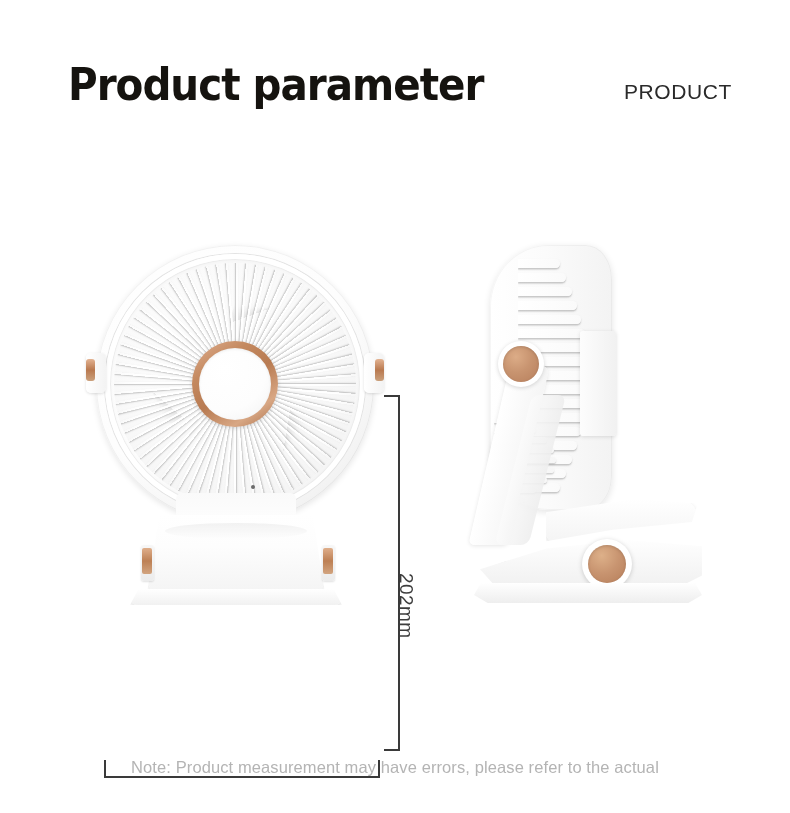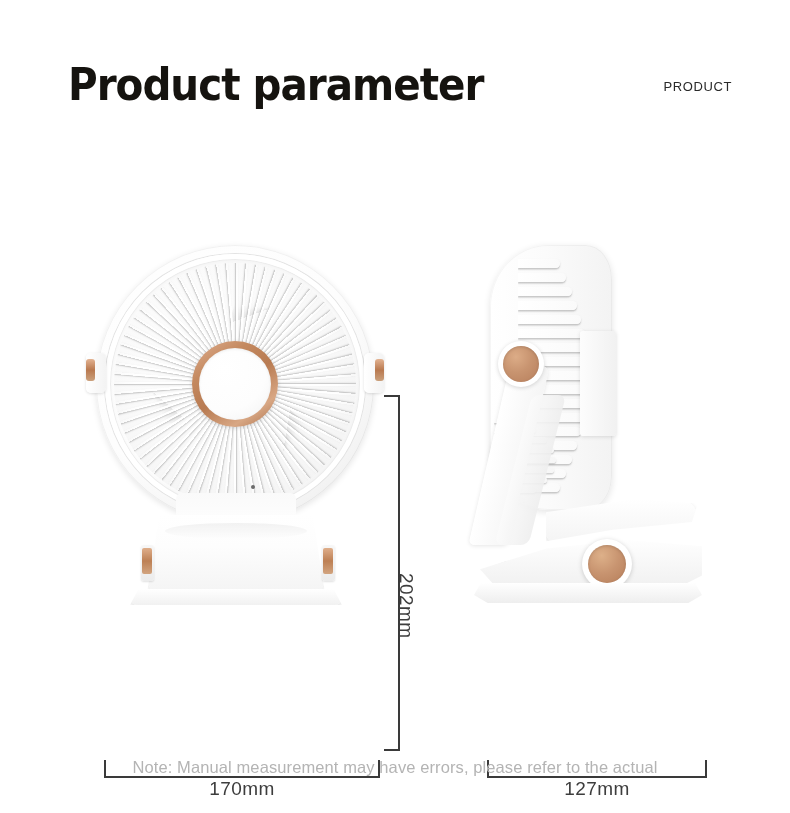--- a/index.html
+++ b/index.html
@@ -18,21 +18,21 @@
   .title{
     position:absolute;left:68px;top:63px;
     font-size:44px;font-weight:700;color:#15130f;
     letter-spacing:-1.1px;line-height:1;white-space:nowrap;
     font-family:"DejaVu Sans","Liberation Sans",sans-serif;
     transform:scaleX(.92);transform-origin:left center;
   }
   .subtitle{
     position:absolute;right:58px;top:78px;
     width:200px;text-align:right;
-    font-size:13px;font-weight:400;color:#2a2a2a;
+    font-size:21px;font-weight:400;color:#2a2a2a;
     line-height:1.32;letter-spacing:.6px;
     font-family:"Liberation Sans",sans-serif;
   }
   .subtitle span{display:block;}
 
   
   .stage{position:absolute;left:0;top:150px;width:790px;height:530px;}
 
   
   .front-view{position:absolute;left:88px;top:95px;width:300px;height:375px;}
@@ -449,27 +449,20 @@
       <div class="tick t"></div>
       <div class="bar"></div>
       <div class="tick b"></div>
       <div class="lbl">202mm</div>
     </div>
 
     <div class="hdim left-dim">
       <div class="tick l"></div>
       <div class="bar"></div>
       <div class="tick r"></div>
-      <div class="lbl">170mm</div>
     </div>
 
-    <div class="hdim right-dim">
-      <div class="tick l"></div>
-      <div class="bar"></div>
-      <div class="tick r"></div>
-      <div class="lbl">127mm</div>
-    </div>
 
   </div>
 
-  <div class="note">Note: Manual measurement may have errors, please refer to the actual</div>
+  <div class="note">Note: Product measurement may have errors, please refer to the actual</div>
 
 </div>
 
 </body></html>

